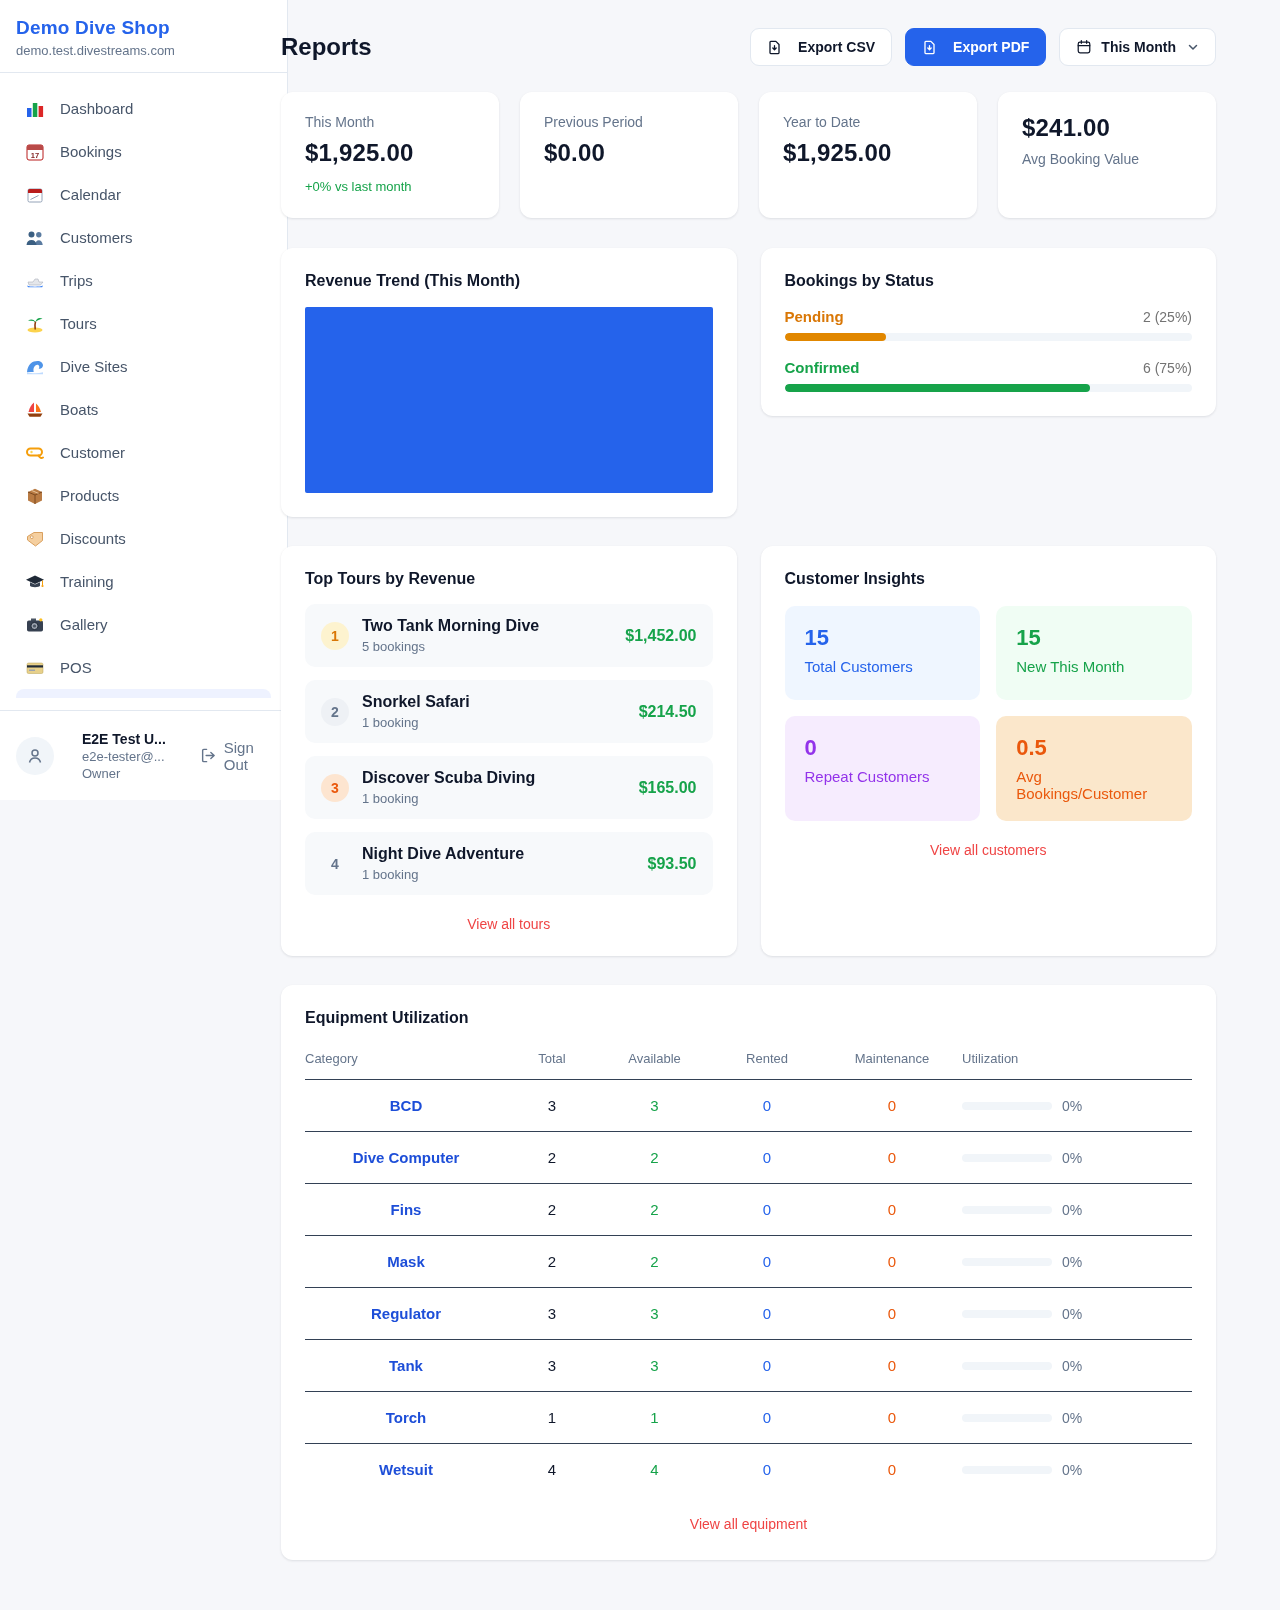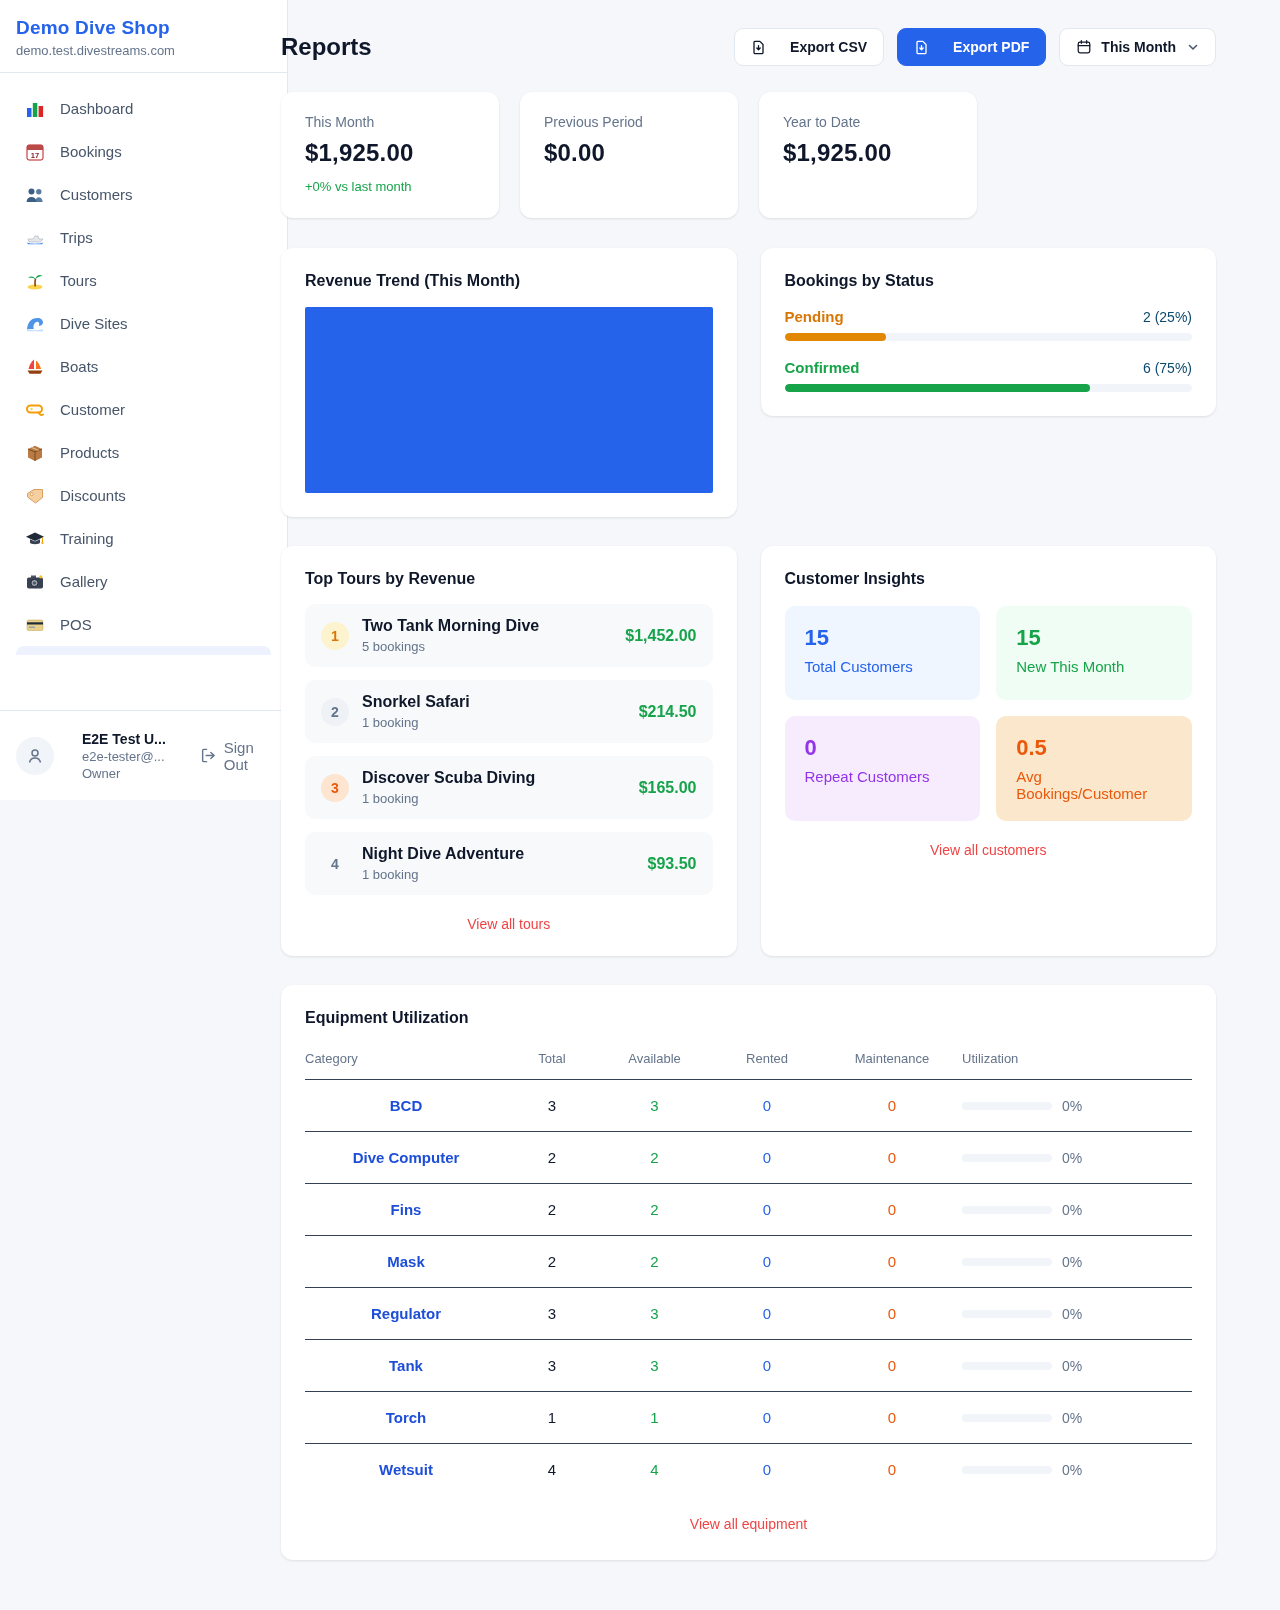--- a/index.html
+++ b/index.html
@@ -36,21 +36,21 @@
   .user-meta { min-width:0; width:96px; }
   .user-name { font-size:14px; font-weight:bold; white-space:nowrap; overflow:hidden; }
   .user-email, .user-role { font-size:13px; color:#64748b; margin-top:2px; white-space:nowrap; overflow:hidden; }
   .signout { display:flex; align-items:center; gap:7px; color:#64748b; font-size:15px; cursor:pointer; margin-left:2px; }
   
   .main { position:absolute; left:250px; top:0; width:1030px; padding:28px 64px 40px 31px; }
   .page-header { display:flex; align-items:center; justify-content:space-between; margin-bottom:26px; }
   .page-title { font-size:24px; font-weight:bold; color:#0f172a; }
   .header-actions { display:flex; align-items:center; }
   .btn {
-    display:flex; align-items:center; gap:24px; font-size:14px; font-weight:bold;
+    display:flex; align-items:center; gap:16px; font-size:14px; font-weight:bold;
     padding:10px 16px; border-radius:9px; cursor:pointer; border:1px solid #e2e8f0; background:#fff; color:#0f172a;
   }
   .btn + .btn { margin-left:13px; }
   .btn-primary { background:#2563eb; border-color:#2563eb; color:#fff; }
   .btn-period { margin-left:21px; gap:9px; }
   .chev { margin-left:2px; }
   
   .card { background:#fff; border-radius:12px; box-shadow:0 1px 3px rgba(15,23,42,.07), 0 1px 2px rgba(15,23,42,.04); }
   .card-title { font-size:16px; font-weight:bold; color:#0f172a; }
   .stats-grid { display:grid; grid-template-columns:repeat(4,1fr); gap:21px; margin-bottom:30px; }
@@ -62,21 +62,21 @@
   .stat-card.value-first .stat-label { margin-top:9px; }
   .row-2 { display:grid; grid-template-columns:1fr 1fr; gap:24px; align-items:start; margin-bottom:29px; }
   .chart-card { padding:24px; }
   .chart-block { margin-top:17px; height:186px; border-radius:2px; background:#2563eb; }
   .status-card { padding:24px; }
   .status-row { margin-top:18px; }
   .status-line { display:flex; justify-content:space-between; align-items:baseline; margin-bottom:8px; }
   .status-label { font-size:15px; font-weight:bold; }
   .status-label.pending { color:#d97706; }
   .status-label.confirmed { color:#16a34a; }
-  .status-count { font-size:14px; color:#0c4a6e; }
+  .status-count { font-size:14px; color:#737373; }
   .bar-track { height:8px; background:#f1f5f9; border-radius:4px; overflow:hidden; }
   .bar-fill { height:100%; border-radius:4px; }
   .bar-fill.pending { background:#e18700; }
   .bar-fill.confirmed { background:#16a34a; }
   .tours-card { padding:24px; }
   .tour-list { margin-top:16px; display:flex; flex-direction:column; gap:13px; }
   .tour-item { display:flex; align-items:center; background:#f7f9fb; border-radius:10px; padding:13px 16px; }
   .rank {
     width:28px; height:28px; border-radius:50%; display:flex; align-items:center; justify-content:center;
     font-size:14px; font-weight:bold; margin-right:13px; flex:0 0 28px;
@@ -139,20 +139,30 @@
     </div>
     <div class="nav-item">
       <span class="nav-icon">
         <svg width="20" height="20" viewBox="0 0 20 20">
             <rect x="2" y="3" width="16" height="15" rx="2" fill="#fff" stroke="#b91c1c"></rect>
             <path d="M2 5a2 2 0 012-2h12a2 2 0 012 2v3H2z" fill="#b94a48"></path>
             <text x="10" y="15.5" font-size="7.5" text-anchor="middle" fill="#7f1d1d" font-weight="bold">17</text>
           </svg>
       </span>
       <span>Bookings</span>
+    </div>
+    <div class="nav-item">
+      <span class="nav-icon">
+        <svg width="20" height="20" viewBox="0 0 20 20">
+            <rect x="3" y="4" width="14" height="13" rx="1.5" fill="#fff" stroke="#94a3b8"></rect>
+            <path d="M3 5.5A1.5 1.5 0 014.5 4h11A1.5 1.5 0 0117 5.5V8H3z" fill="#b91c1c"></path>
+            <path d="M5.5 14.5l8-4" stroke="#94a3b8"></path>
+          </svg>
+      </span>
+      <span>Calendar</span>
     </div>
     <div class="nav-item">
       <span class="nav-icon">
         <svg width="20" height="20" viewBox="0 0 20 20">
             <circle cx="13.8" cy="6.8" r="2.7" fill="#5a7ba0"></circle>
             <path d="M10 17c.3-3 1.8-4.8 3.8-4.8s3.6 1.8 3.9 4.8z" fill="#5a7ba0"></path>
             <circle cx="6.5" cy="6.5" r="3" fill="#3b5f82"></circle>
             <path d="M1.5 17c.3-3.2 2.2-5 5-5s4.7 1.8 5 5z" fill="#3b5f82"></path>
           </svg>
       </span>
@@ -330,20 +340,24 @@
       <div class="stat-change">+0% vs last month</div>
     </div>
     <div class="card stat-card">
       <div class="stat-label">Previous Period</div>
       <div class="stat-value">$0.00</div>
     </div>
     <div class="card stat-card">
       <div class="stat-label">Year to Date</div>
       <div class="stat-value">$1,925.00</div>
     </div>
+    <div class="card stat-card value-first">
+      <div class="stat-value">$241.00</div>
+      <div class="stat-label">Avg Booking Value</div>
+    </div>
   </div>
 
   <div class="row-2">
     <div class="card chart-card">
       <div class="card-title">Revenue Trend (This Month)</div>
       <div class="chart-block"></div>
     </div>
     <div class="card status-card">
       <div class="card-title">Bookings by Status</div>
       <div class="status-row">

